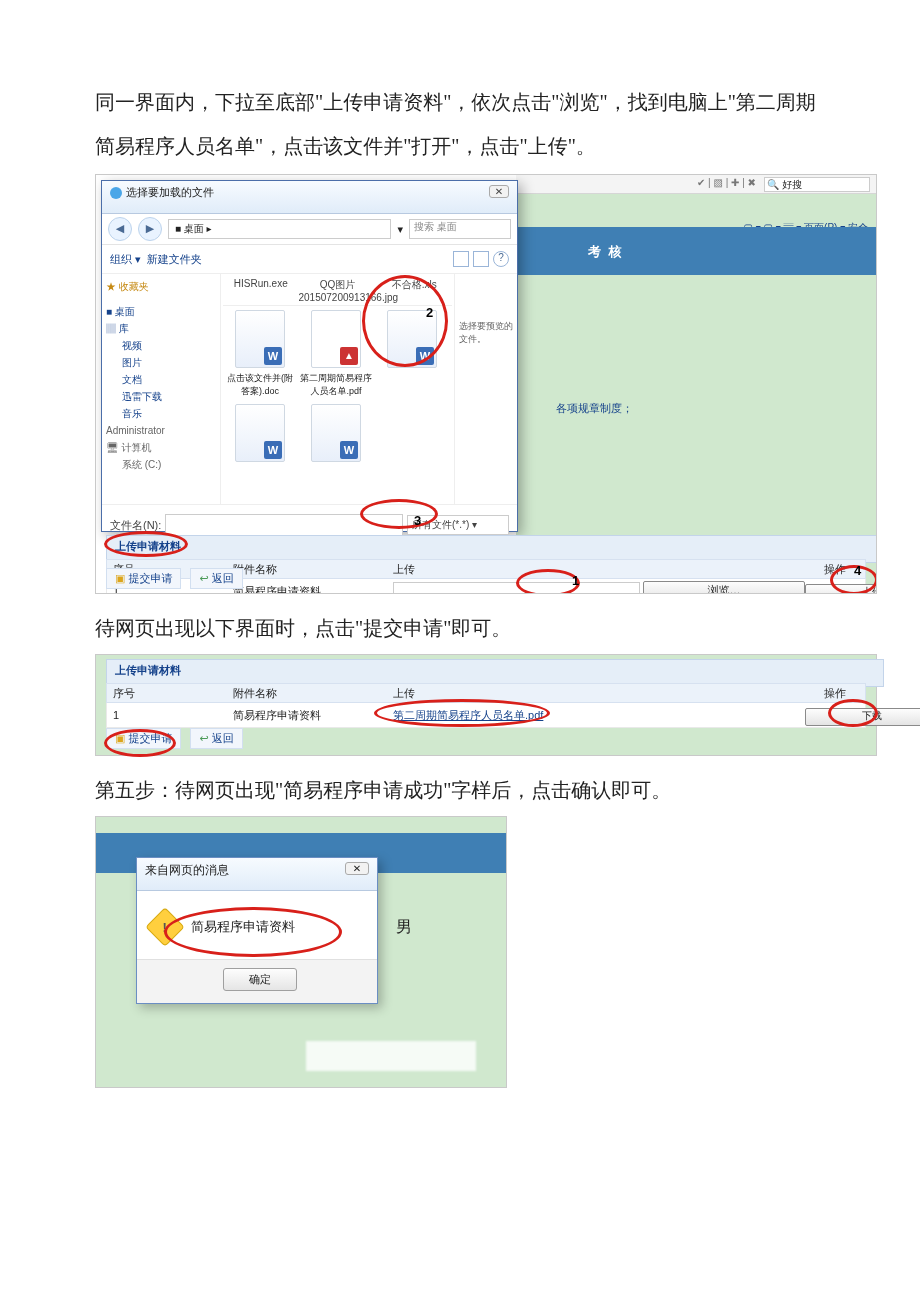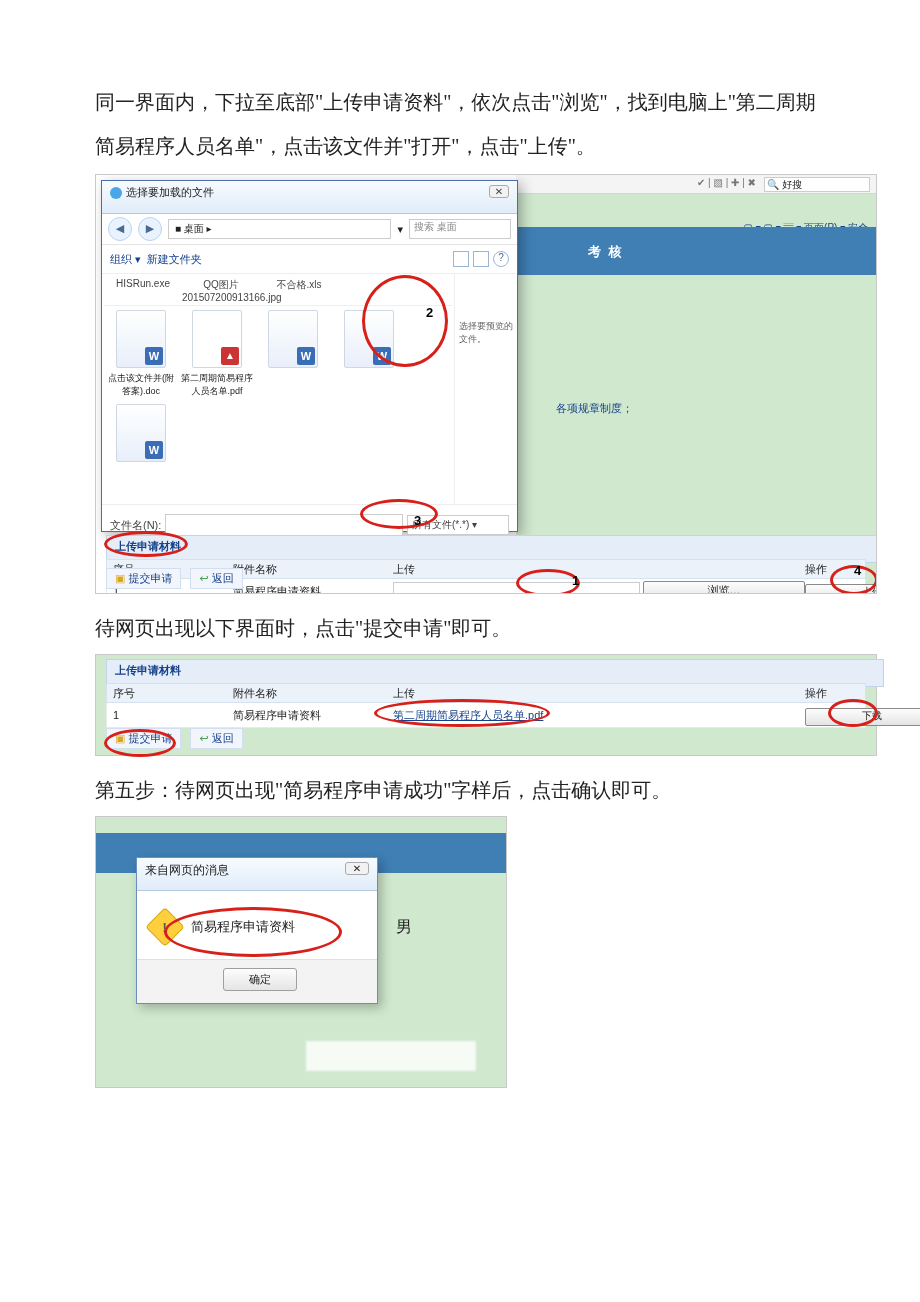--- a/index.html
+++ b/index.html
@@ -80,21 +80,21 @@
 
   .mini-note { position:absolute; left:460px; top:226px; color:#15428b; font-size:11px;}
 
   
   .sect-title{ position:absolute; left:10px; top:360px; width:760px; height:20px; background:#e5eef8; border:1px solid #c3d4ea; font-size:11px; font-weight:bold; color:#15428b; padding:3px 8px;}
   .tbl { position:absolute; left:10px; top:384px; width:760px; font-size:11px;}
   .tbl .hd{ display:flex; background:#ebf2fa; border:1px solid #d6e1f0; height:18px; line-height:18px;}
   .tbl .hd span:nth-child(1){width:120px;padding-left:6px;}
   .tbl .hd span:nth-child(2){width:160px;}
   .tbl .hd span:nth-child(3){flex:1;}
-  .tbl .hd span:nth-child(4){width:60px;text-align:left;}
+  .tbl .hd span:nth-child(4){width:60px;text-align:center;}
   .tbl .row{ display:flex; border:1px solid #e9e9e9; border-top:none; height:24px; line-height:24px; background:#fff;}
   .tbl .row span:nth-child(1){width:120px;padding-left:6px;}
   .tbl .row span:nth-child(2){width:160px;}
   .tbl .row .upcell{flex:1; display:flex; align-items:center;}
   .tbl .row .ops{width:60px;text-align:center;}
   .fileinput{ flex:1; height:16px; border:1px solid #ccc; background:#fff; margin-right:3px;}
   .browse-btn{ width:54px; height:18px; font-size:11px; border:1px solid #8a8a8a; background:linear-gradient(#fdfdfd,#e4e4e4); border-radius:2px; text-align:center; line-height:16px;}
   .opbtn{ display:inline-block; min-width:28px; height:16px; line-height:14px; font-size:10px; border:1px solid #8a8a8a; background:linear-gradient(#fdfdfd,#e4e4e4); border-radius:2px; text-align:center; padding:0 4px;}
   .action-row{ position:absolute; left:10px; bottom:4px; width:760px;}
   .linkbtn{ display:inline-block; font-size:11px; color:#15428b; background:#f2f6fc; border:1px solid #d2dff0; padding:2px 8px; margin-right:6px;}
@@ -166,20 +166,34 @@
       </div>
       <div class="dlg-toolbar">
         <span>组织 ▾</span>&nbsp;&nbsp;
         <span>新建文件夹</span>
         <span class="spacer"></span>
         <span class="icon-sq"></span>
         <span class="icon-sq"></span>
         <span class="icon-sq" style="border-radius:50%;color:#4a6a94;text-align:center;line-height:12px;font-size:10px;">?</span>
       </div>
       <div class="dlg-body">
+        <div class="tree">
+          <div class="fav">★ 收藏夹</div>
+          <div style="height:8px"></div>
+          <div style="color:#15428b">■ 桌面</div>
+          <div>▥ 库</div>
+          <div class="item">视频</div>
+          <div class="item">图片</div>
+          <div class="item">文档</div>
+          <div class="item">迅雷下载</div>
+          <div class="item">音乐</div>
+          <div style="color:#666">Administrator</div>
+          <div style="color:#666">🖥 <span>计算机</span></div>
+          <div class="item drv">系统 (C:)</div>
+        </div>
         <div class="files">
           <div class="file-head">
             <span>HISRun.exe</span>
             <span>QQ图片201507200913166.jpg</span>
             <span>不合格.xls</span>
           </div>
           <div class="file-grid">
             <div class="file"><div class="thumb w"></div><span>点击该文件并(附答案).doc</span></div>
             <div class="file"><div class="thumb pdf" style="background:#fff;"></div><span>第二周期简易程序人员名单.pdf</span></div>
             <div class="file">

